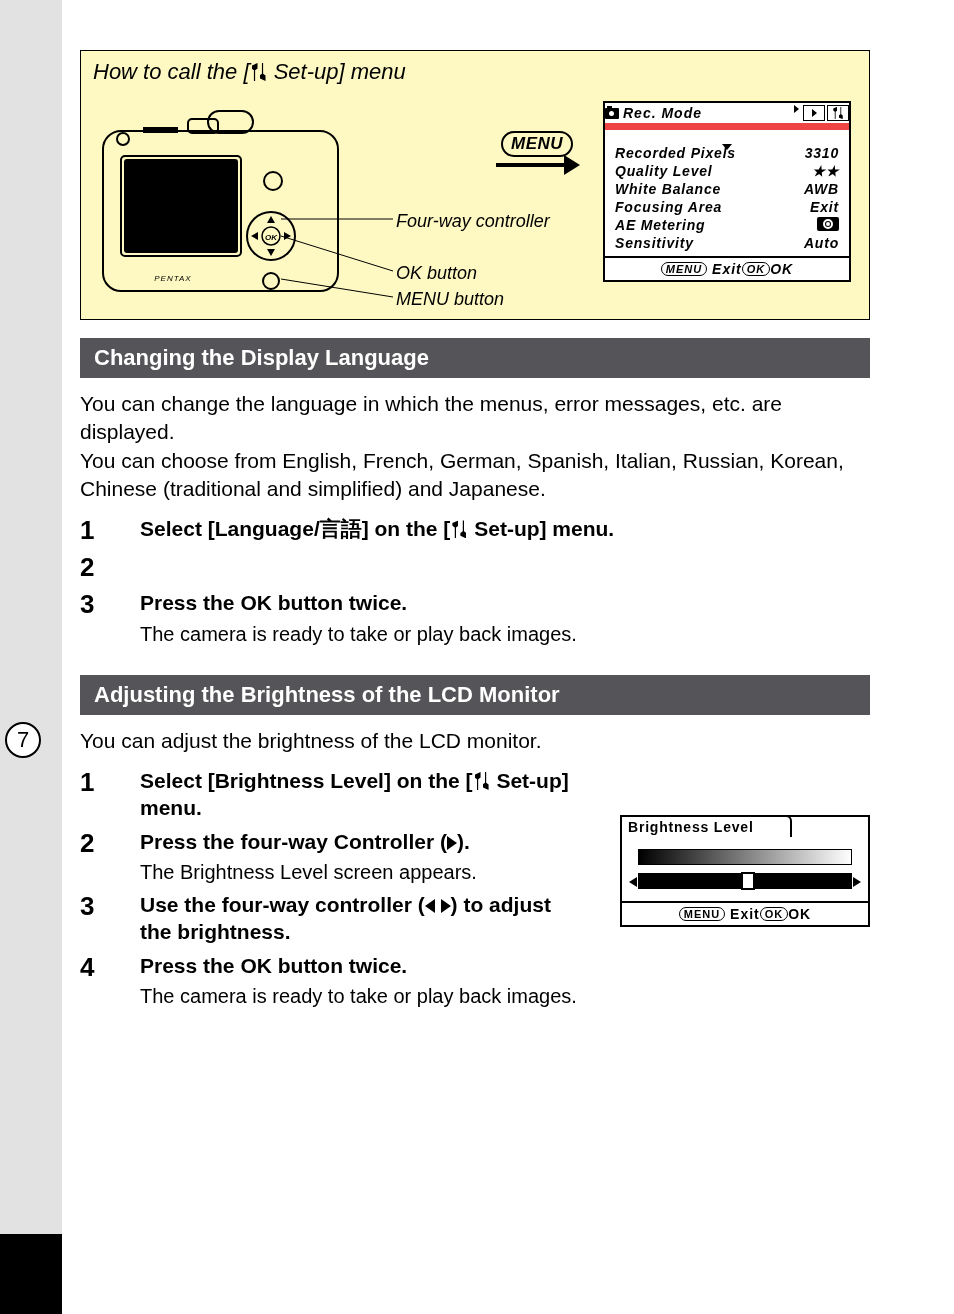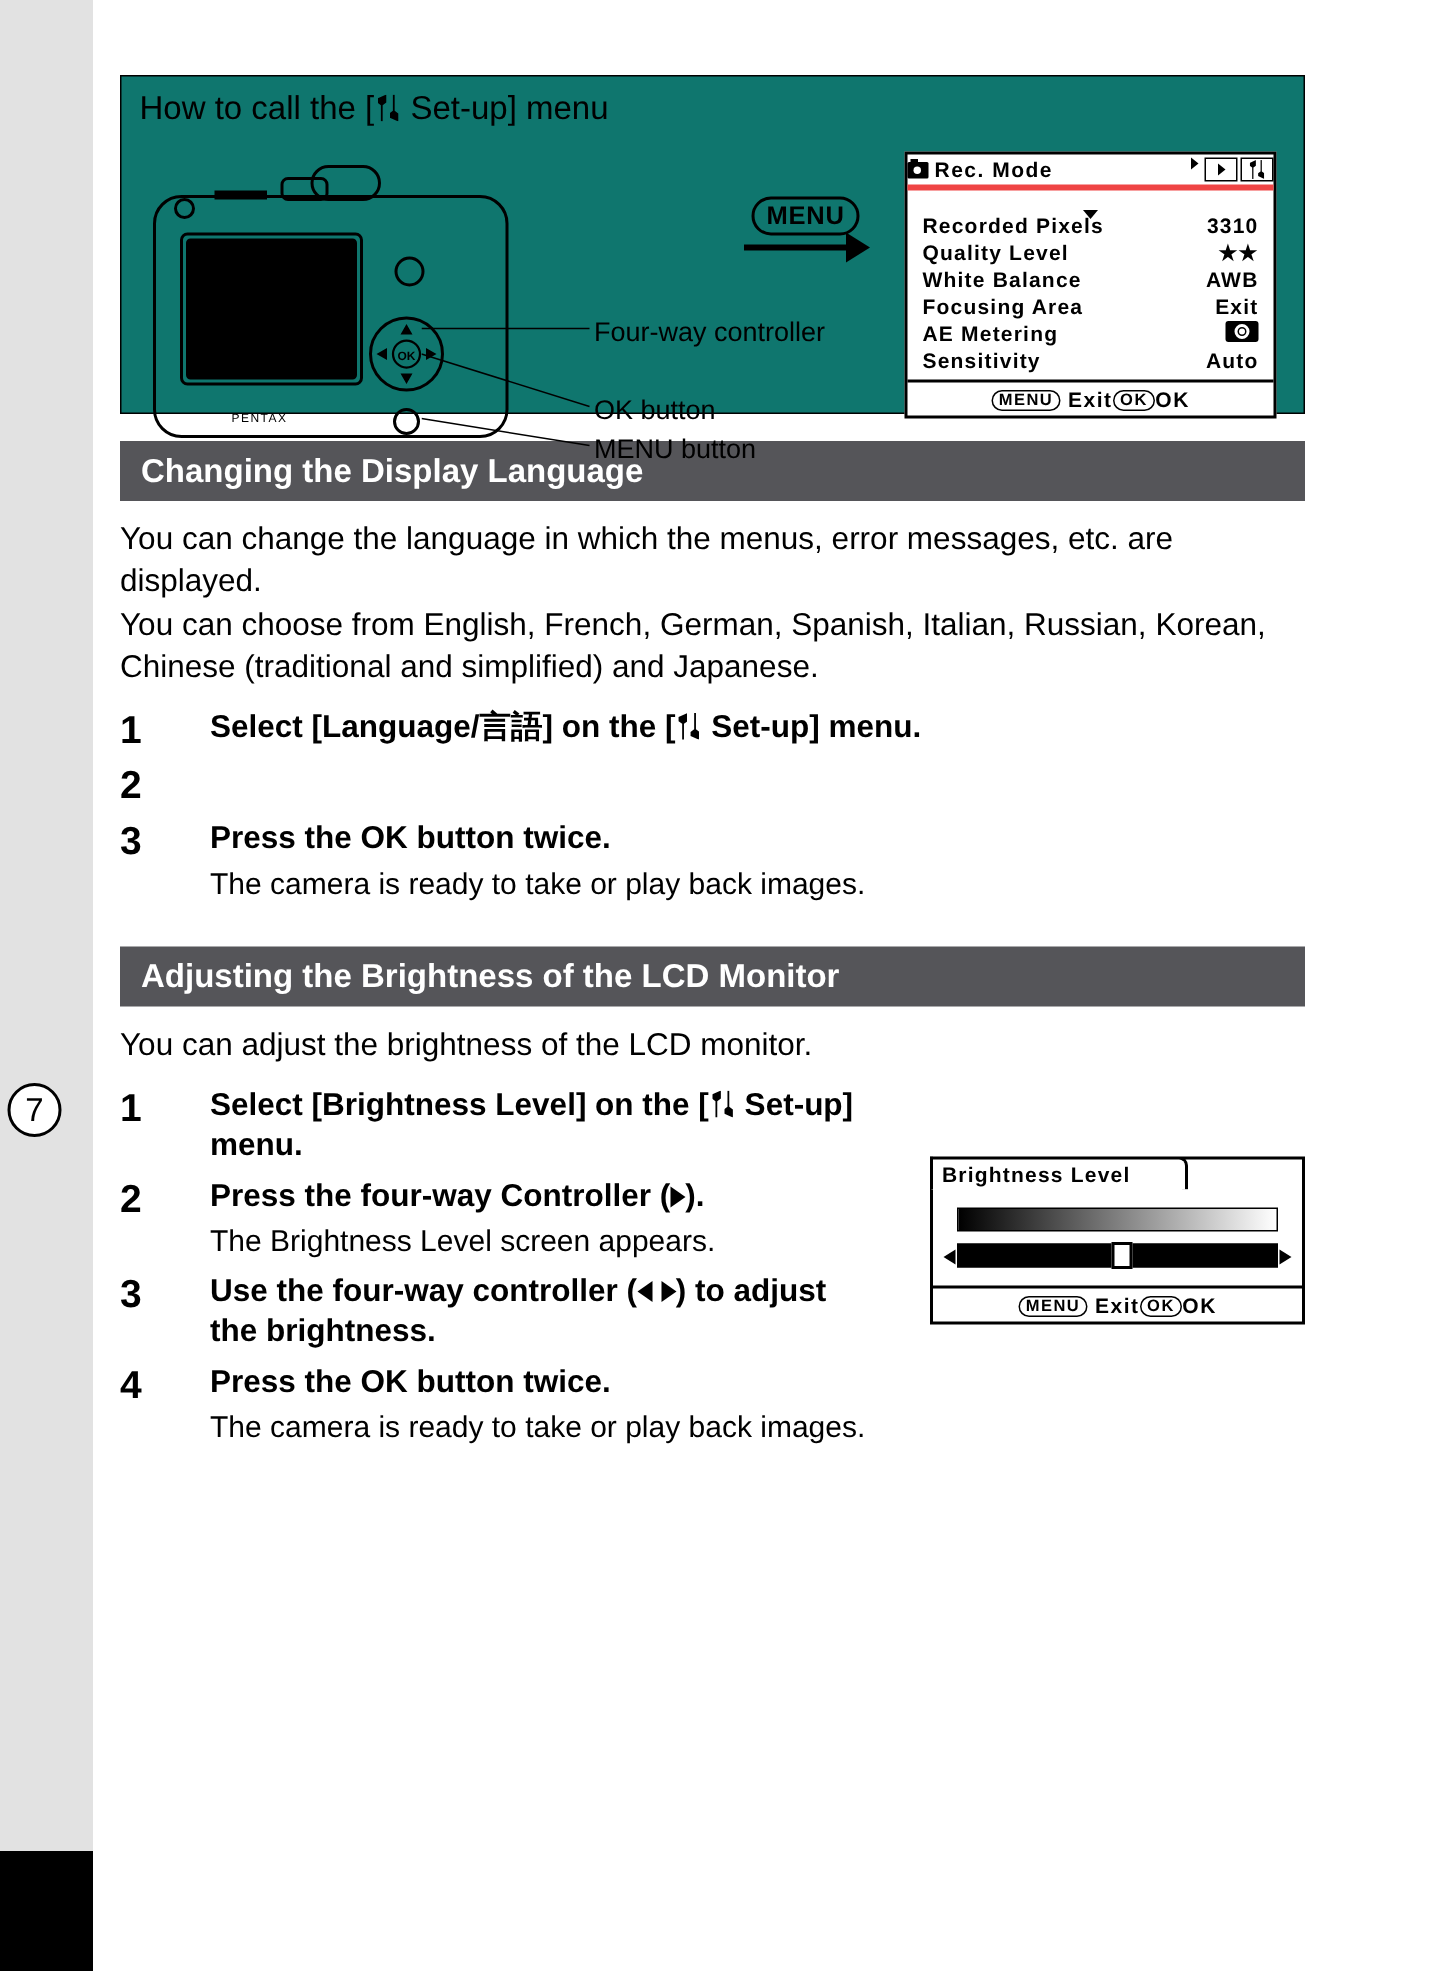--- a/index.html
+++ b/index.html
@@ -36,24 +36,25 @@
     font-size: 22px;
   }
   .content {
     position: absolute;
     left: 80px; top: 50px;
     width: 790px;
   }
   .diagram-box {
     border: 1px solid #000;
     padding: 8px 12px 18px 12px;
-    background: #0f766e;
+    background: #fef9c3;
     margin-bottom: 18px;
-    height: 226px;
-    position: relative;
+    height: 270px;
+    position: relative;
+    font-style: italic;
   }
   .diagram-title {
     font-size: 22px;
   }
   .setup-icon {
     display: inline-block;
     width: 18px; height: 18px;
     position: relative;
     vertical-align: -2px;
   }
@@ -118,21 +119,21 @@
     border-top: 10px solid transparent;
     border-bottom: 10px solid transparent;
   }
   .lcd-menu {
     position: absolute;
     border: 2px solid #000;
     background: #fff;
     font-family: Arial, sans-serif;
   }
   .lcd-header {
-    border-bottom: 4px solid #ef4444;
+    border-bottom: 7px solid #ef4444;
     padding: 2px 0;
     font-weight: bold;
     font-size: 14px;
     letter-spacing: 1px;
     display: flex;
     align-items: center;
   }
   .lcd-header .tabs {
     margin-left: auto;
     display: flex;

